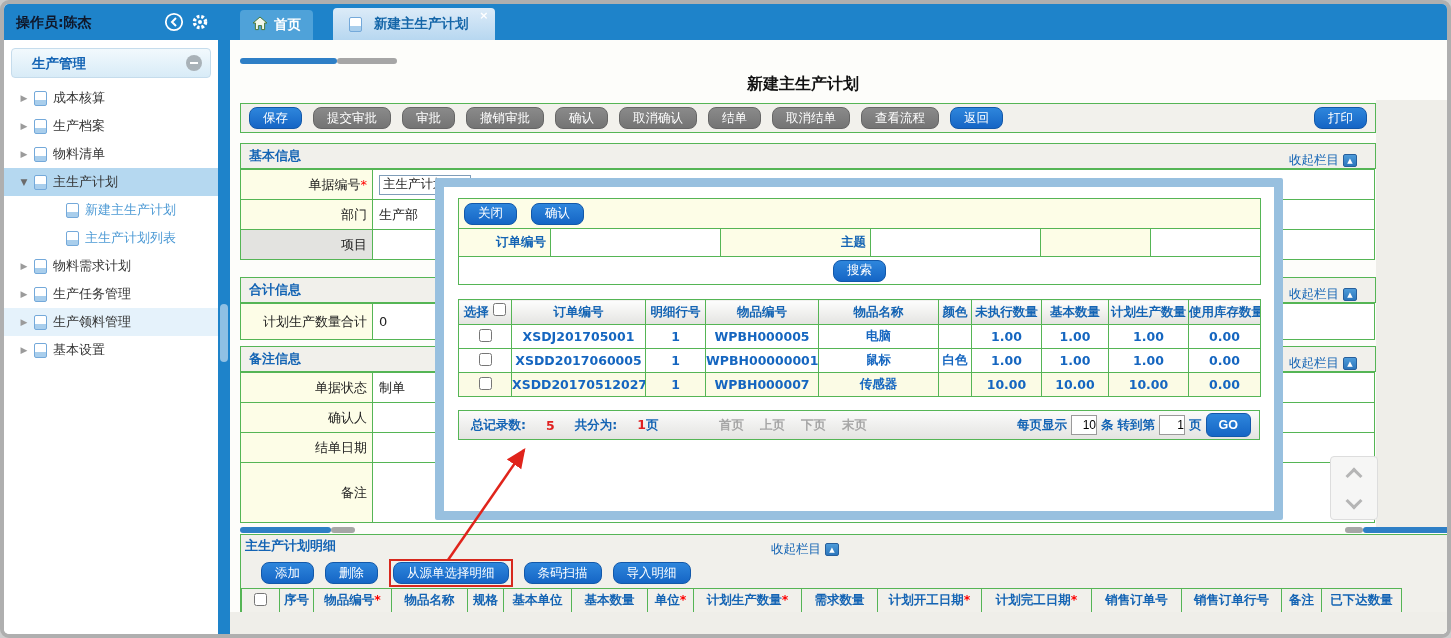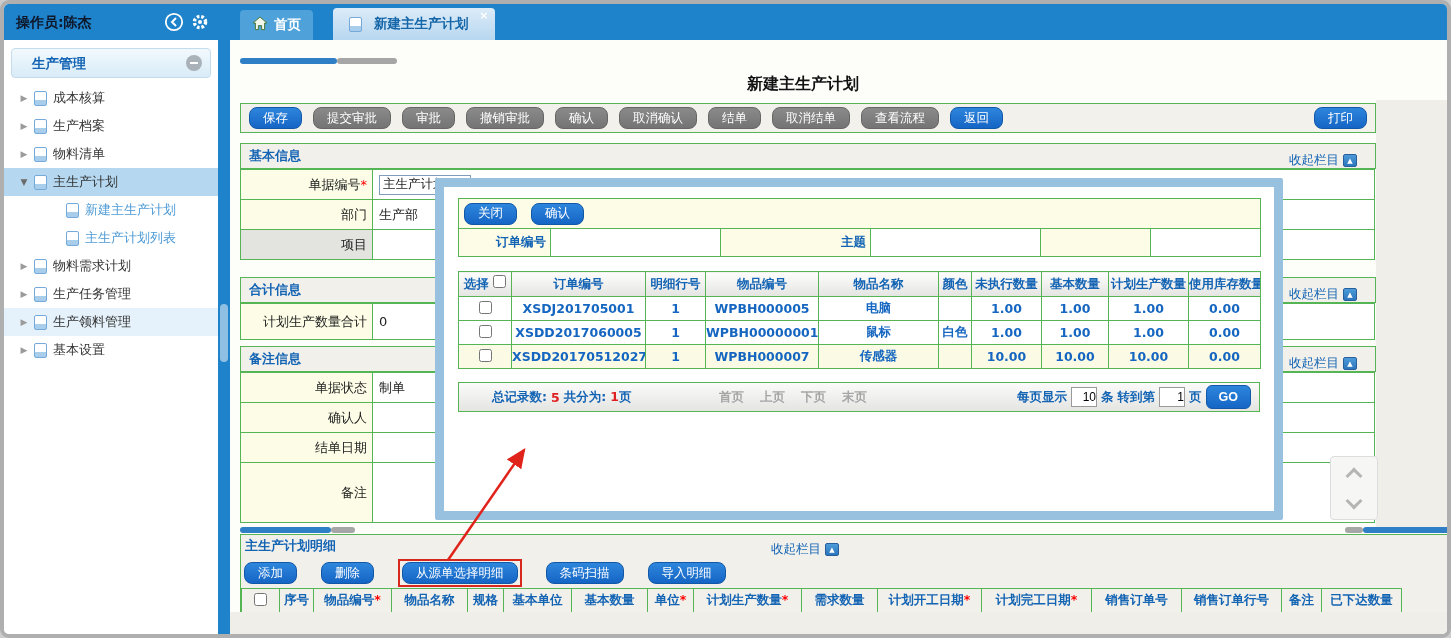--- a/index.html
+++ b/index.html
@@ -67,21 +67,21 @@
 
   .scroll-pane{position:absolute;left:1100px;top:416px;width:48px;height:64px;background:#F6F6F5;border:1px solid #DDD;
                border-radius:4px;display:flex;flex-direction:column;align-items:center;justify-content:space-around;}
   .chev{width:12px;height:12px;border-left:3px solid #B5B5B5;border-bottom:3px solid #B5B5B5;}
   .chev.up{transform:rotate(135deg);margin-top:6px;} .chev.down{transform:rotate(-45deg);margin-bottom:6px;}
 
   
   .detail-box{position:absolute;left:10px;top:494px;width:1211px;background:#F1F0EB;border:1px solid #55B555;}
   .detail-hdr{height:23px;color:#1464B4;font-weight:bold;font-size:13px;line-height:22px;padding-left:4px;position:relative;}
   .detail-collapse{position:absolute;left:530px;top:3px;}
-  .detail-btns{height:30px;display:flex;align-items:center;gap:24px;padding-left:3px;}
+  .detail-btns{height:30px;display:flex;align-items:center;gap:11px;padding-left:20px;}
   .red-outline{border:2px solid #D7281D;padding:1px 2px;display:inline-flex;}
   .dtable{border-collapse:collapse;background:#F1F0EB;}
   .dtable th{border:1px solid #55B555;height:24px;background:#F1F0EB;color:#1464B4;font-size:12.5px;font-weight:bold;white-space:nowrap;overflow:hidden;}
   .beige-foot{position:absolute;left:0;bottom:0;width:100%;height:22px;background:#EFEEE9;}
 
   
   .modal{position:absolute;left:205px;top:138px;width:848px;height:342px;border:9px solid #98C0DF;border-radius:2px;
          background:#fff;z-index:50;padding:11px 14px;}
   .mtable{border-collapse:collapse;width:802px;table-layout:fixed;}
   .mtable td,.mtable th{border:1px solid #55B555;font-size:12.5px;}
@@ -90,21 +90,21 @@
   .mf-lab{background:#FDFDE7;text-align:right;padding-right:4px;height:28px;color:#1464B4;font-weight:bold;}
   .mf-in{background:#fff;} .mf-empty{background:#FDFDE7;}
   .mf-search{background:#fff;height:28px;text-align:center;}
   .grid{border-collapse:collapse;width:802px;table-layout:fixed;margin-top:14px;}
   .grid th{border:1px solid #55B555;height:25px;background:linear-gradient(#FDFDFD,#E4E4E1);
            color:#1464B4;font-weight:bold;font-size:12.5px;white-space:nowrap;overflow:hidden;}
   .grid td{border:1px solid #55B555;height:24px;text-align:center;color:#1566C0;font-weight:bold;font-size:12.5px;white-space:nowrap;overflow:hidden;}
   .grid tr.alt td{background:#FBFBE5;}
   .pager{margin-top:13px;width:802px;height:30px;border:1px solid #55B555;background:linear-gradient(#FBFBFB,#E4E4E1);
          display:flex;align-items:center;font-size:12.5px;font-weight:bold;color:#1464B4;position:relative;padding:0 8px;}
-  .pager .left{margin-left:25px;display:flex;gap:4px;align-items:center;justify-content:center;}
+  .pager .left{margin-left:4px;display:flex;gap:20px;align-items:center;justify-content:center;}
   .pager .redv{color:#E02020;}
   .pager .nav{position:absolute;left:260px;display:flex;gap:16px;color:#A6A6A6;}
   .pager .right{margin-left:auto;display:flex;gap:4px;align-items:center;}
   .pager input{width:26px;height:20px;border:1px solid #9A9A9A;font-size:12px;text-align:right;}
   .go-btn{height:24px;padding:0 12px;border-radius:6px;background:linear-gradient(#2E86DC,#1565C5);
           border:1px solid #1258A9;color:#fff;font-weight:bold;font-size:12.5px;cursor:pointer;}
 
   .annot-svg{position:absolute;left:0;top:0;width:100%;height:100%;pointer-events:none;z-index:70;}
 </style>
 </head>
@@ -389,20 +389,25 @@
           </td>
         </tr>
         <tr>
           <td class="mf-lab">订单编号</td>
           <td class="mf-in"><input style="width: 100%; height: 24px; border: 0px; outline: none; font-size: 12.5px;"></td>
           <td class="mf-lab">主题</td>
           <td class="mf-in"><input style="width: 100%; height: 24px; border: 0px; outline: none; font-size: 12.5px;"></td>
           <td class="mf-empty"></td>
           <td class="mf-in"></td>
         </tr>
+        <tr>
+          <td class="mf-search" colspan="6">
+            <button class="btn">搜索</button>
+          </td>
+        </tr>
       </tbody>
         </table>
 
       <table class="grid">
         <colgroup>
           <col style="width:53px">
             <col style="width:134px">
             <col style="width:60px">
             <col style="width:113px">
             <col style="width:120px">

